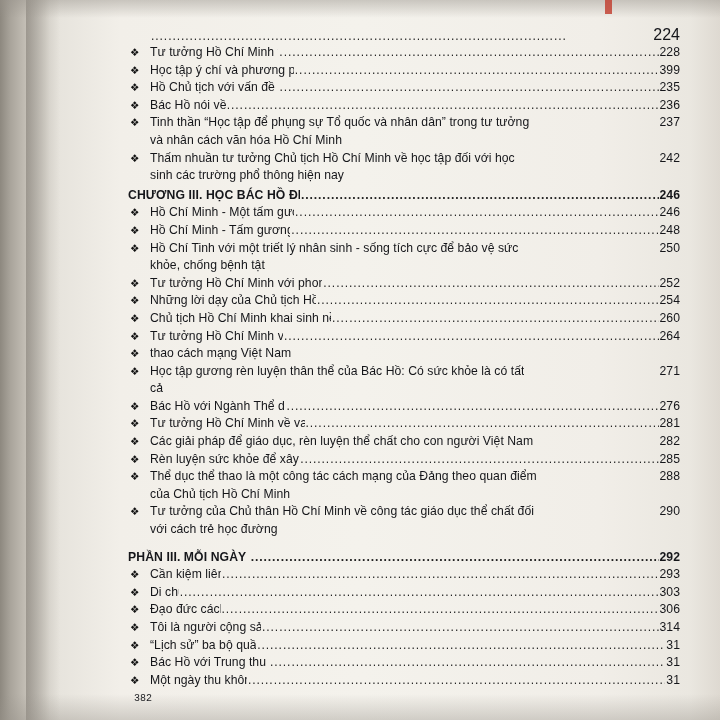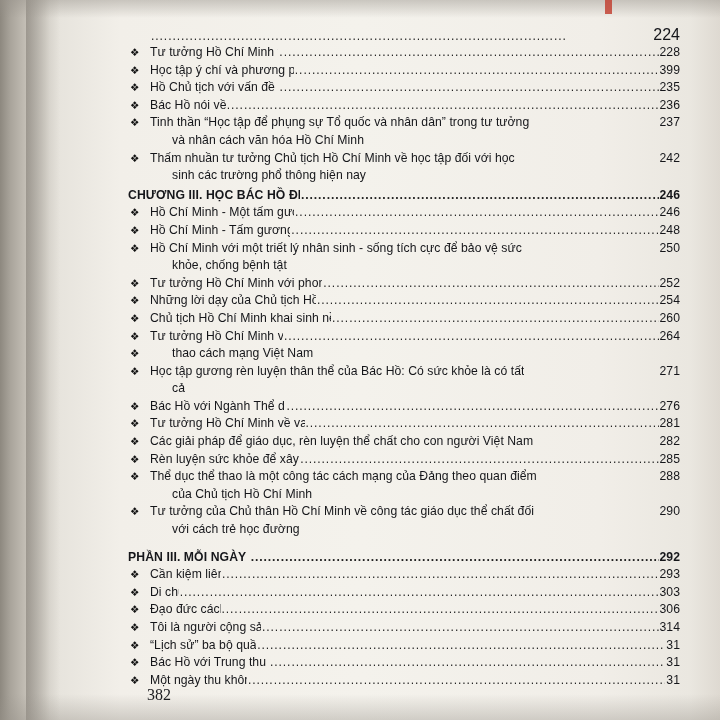--- a/index.html
+++ b/index.html
@@ -105,41 +105,39 @@
     letter-spacing: .9px;
     color: #222;
     margin: 0 1px 0 1px;
   }
   .row .num {
     flex: 0 0 auto;
     white-space: nowrap;
   }
   .wrapline {
     padding-left: 0;
-    margin-left: 22px;
   }
   .chapter, .part {
     font-weight: bold;
   }
   .part {
     margin-top: 10px;
     margin-bottom: 2px;
   }
   .chapter {
     margin-top: 2px;
   }
   .chapter .row .label, .part .row .label { letter-spacing: .1px; }
   #folio {
     position: absolute;
     left: 134px;
     bottom: 16px;
-    font-size: 16px;
+    font-size: 10px;
     color: #1b1c20;
-    font-family: Liberation Serif, serif;
-    margin-left: 13px;
+    font-family: Liberation Mono, monospace;
   }
   .e { margin-bottom: 0px; }
   .toprow { margin-left: 22px; }
 </style>
 </head>
 <body>
 
 <div id="page">
   <div id="binding"></div>
   <div id="binding-shadow"></div>
@@ -252,21 +250,21 @@
               <span class="label">Hồ Chí Minh - Tấm gương về rèn luyện thân thể</span>
               <span class="dots">................................................................................................................................................................</span>
               <span class="num">248</span>
             </div>
           </div>
         </div>
         <div class="line e item">
           <span class="bullet">❖</span>
           <div class="txtwrap">
             <div class="row">
-              <span class="label">Hồ Chí Minh với một triết lý nhân sinh - sống tích cực để bảo vệ sức</span>
+              <span class="label">Hồ Chí Tinh với một triết lý nhân sinh - sống tích cực để bảo vệ sức</span>
               <span class="dots"></span>
               <span class="num">250</span>
             </div>
             <div class="row wrapline">
               <span class="label">khỏe, chống bệnh tật</span>
             </div>
           </div>
         </div>
         <div class="line e item">
           <span class="bullet">❖</span>

